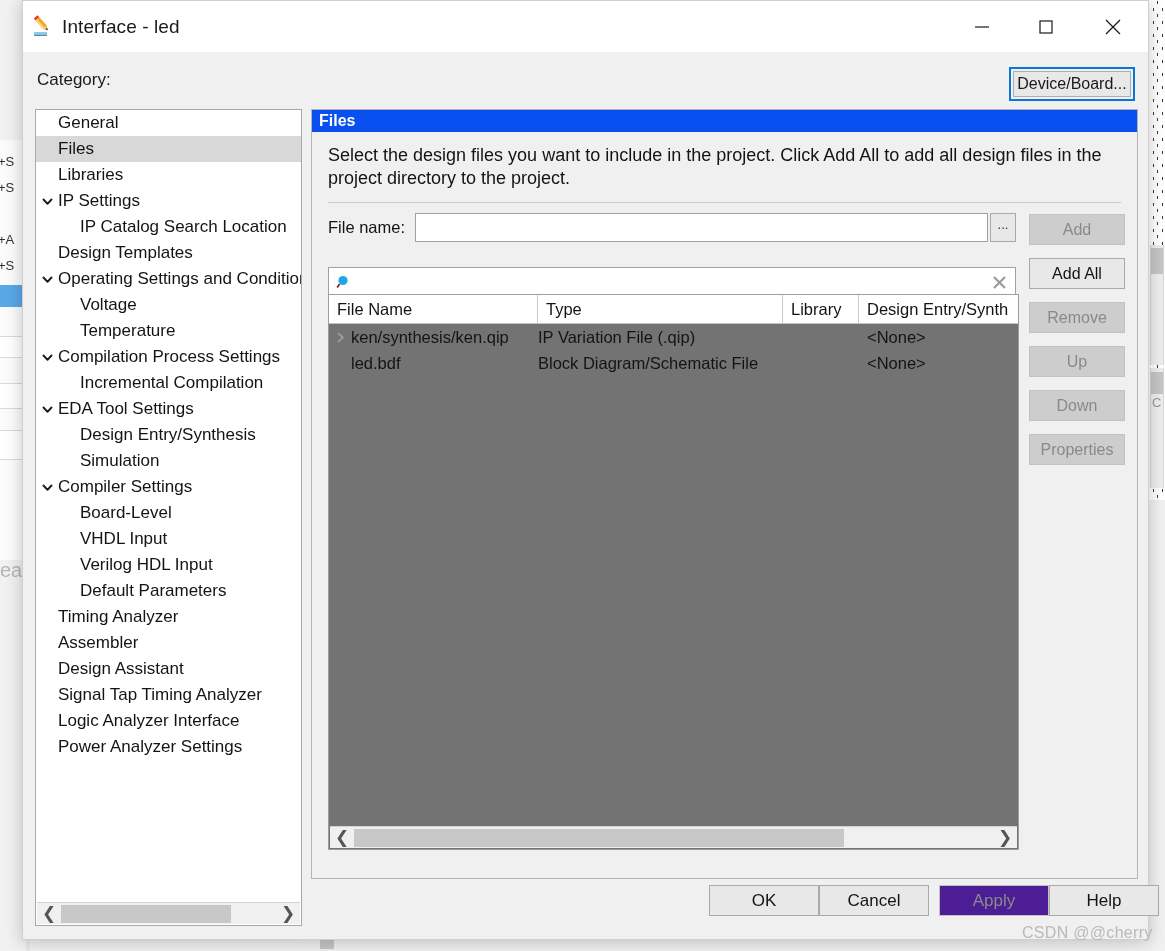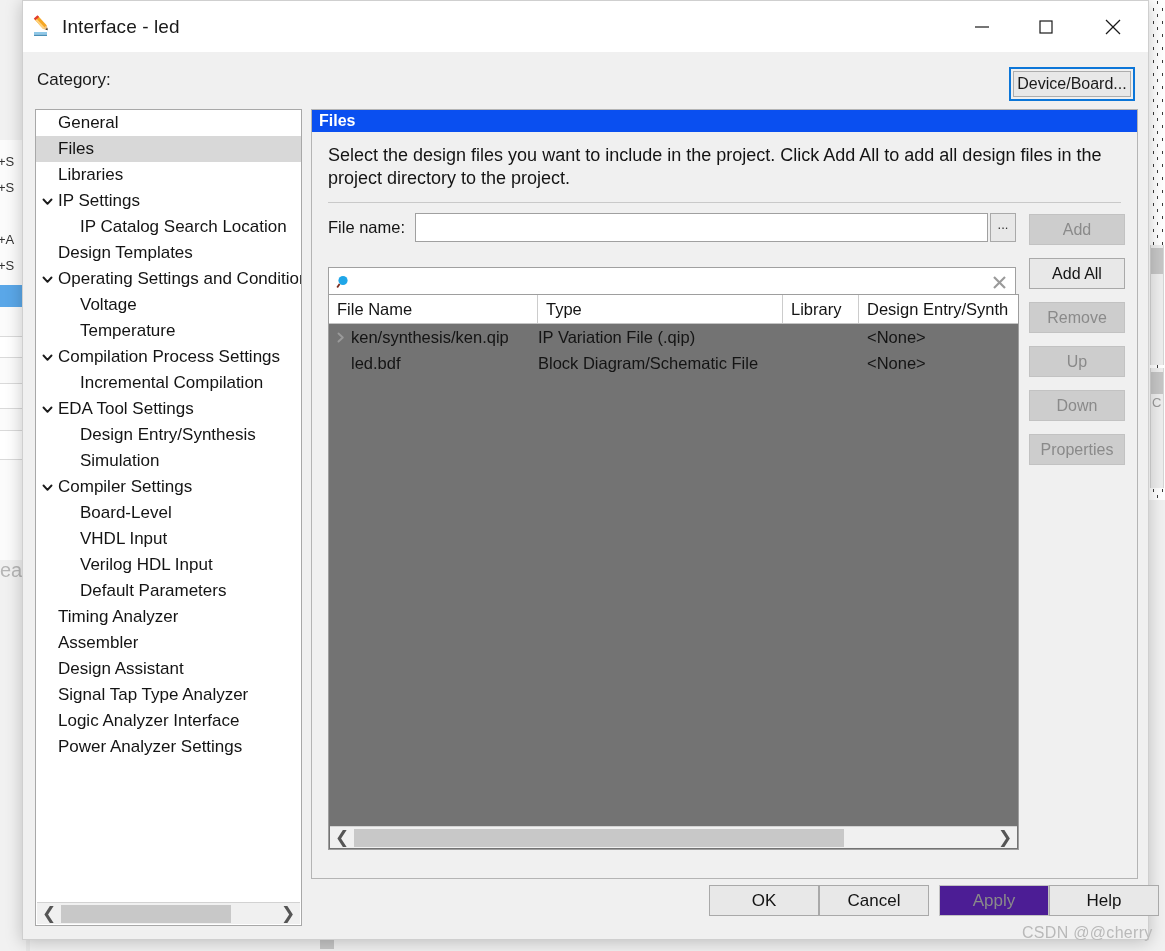--- a/index.html
+++ b/index.html
@@ -411,21 +411,21 @@
         <div class="tree-item">
           <span class="tw"></span>
           <span class="tree-label lvl0">Assembler</span>
         </div>
         <div class="tree-item">
           <span class="tw"></span>
           <span class="tree-label lvl0">Design Assistant</span>
         </div>
         <div class="tree-item">
           <span class="tw"></span>
-          <span class="tree-label lvl0">Signal Tap Type Analyzer</span>
+          <span class="tree-label lvl0">Signal Tap Timing Analyzer</span>
         </div>
         <div class="tree-item">
           <span class="tw"></span>
           <span class="tree-label lvl0">Logic Analyzer Interface</span>
         </div>
         <div class="tree-item">
           <span class="tw"></span>
           <span class="tree-label lvl0">Power Analyzer Settings</span>
         </div>
       </div>

